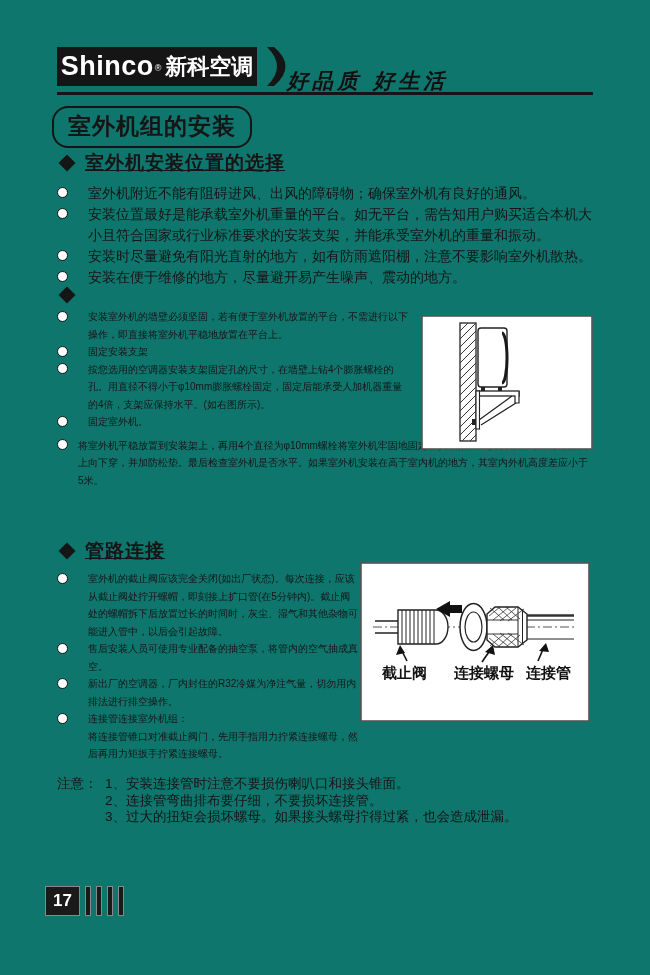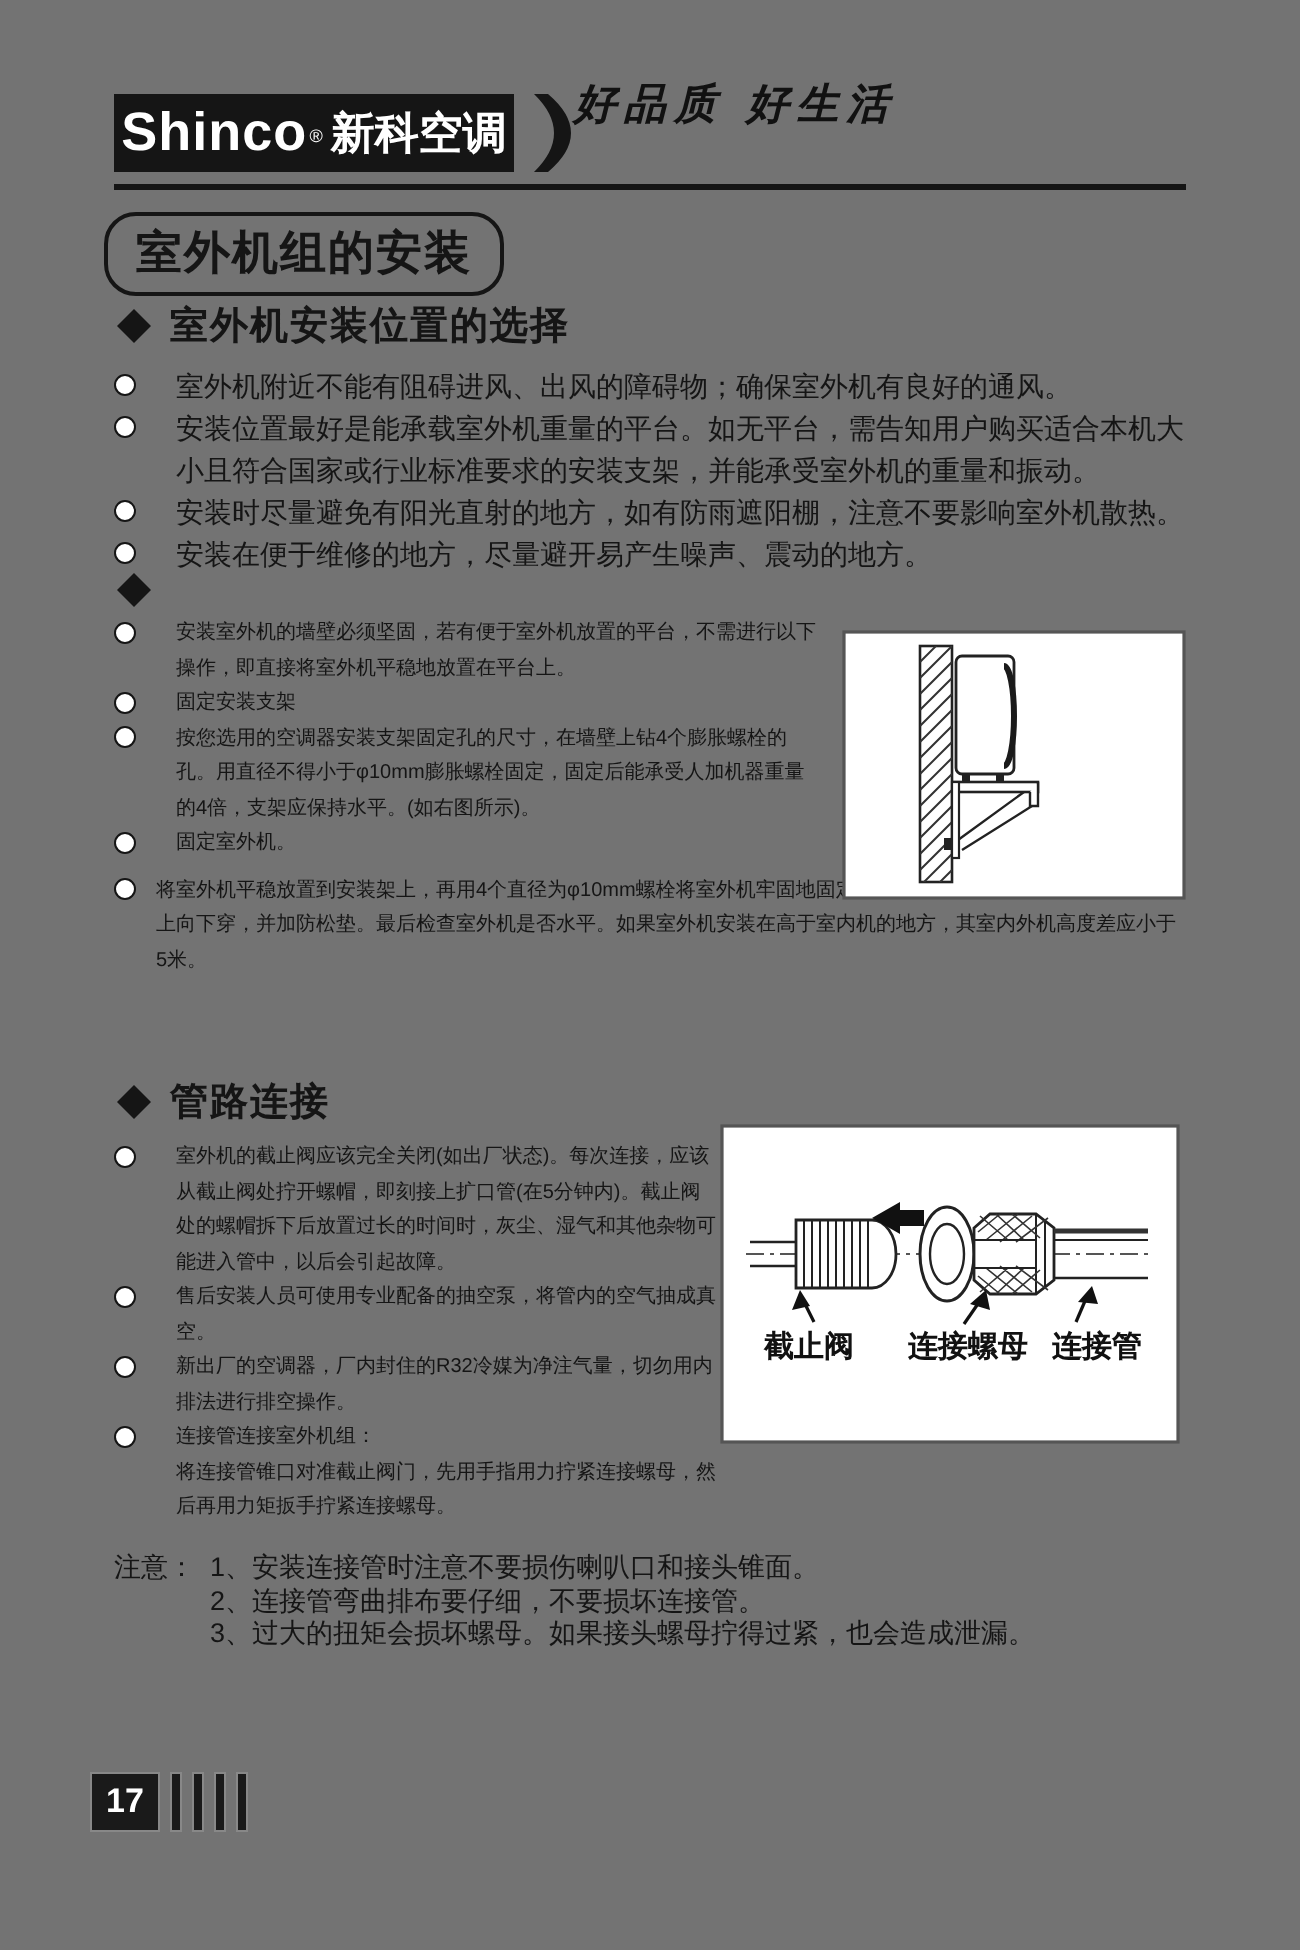--- a/index.html
+++ b/index.html
@@ -1,51 +1,51 @@
 <!DOCTYPE html>
 <html><head>
 <meta charset="utf-8">
 <style>
   * { margin:0; padding:0; box-sizing:border-box; }
   html,body { background:#ffffff; }
   .page {
     position:relative; width:650px; height:975px; margin:0 auto;
-    background:#737373; color:#151515; overflow:hidden;
+    background:#0f766e; color:#151515; overflow:hidden;
     font-family:"Liberation Sans","DejaVu Sans",sans-serif;
   }
 
   
   .brand-bar {
     position:absolute; left:57px; top:47px; width:200px; height:39px;
     background:#151515; color:#ffffff; display:flex; align-items:center;
     justify-content:center; white-space:nowrap;
   }
   .brand-en { font-size:27px; font-weight:bold; letter-spacing:0.5px; }
   .brand-reg { font-size:9px; vertical-align:top; line-height:10px; margin:2px 2px 0 1px; display:inline-block; }
   .brand-cn { font-size:22px; font-weight:bold; margin-left:2px; }
   .brand-tip { position:absolute; left:261px; top:47px; }
   .slogan {
-    position:absolute; left:287px; top:38px; font-family:"DejaVu Serif","Liberation Serif",serif;
+    position:absolute; left:287px; top:67px; font-family:"DejaVu Serif","Liberation Serif",serif;
     font-style:italic; font-weight:bold; font-size:21px; letter-spacing:4px; color:#111;
   }
   .header-rule { position:absolute; left:57px; top:92px; width:536px; height:3px; background:#151515; }
 
   
   .title-badge {
     position:absolute; left:52px; top:106px; padding:3px 14px 4px 14px;
     border:2.5px solid #151515; border-radius:16px; font-size:23px;
     font-weight:600; letter-spacing:1px;
   }
 
   
   .section { position:absolute; left:57px; width:536px; }
   .sec-1 { top:150px; }
   .sec-2 { top:289px; }
   .sec-3 { top:538px; }
-  .sec-head { display:flex; align-items:center; gap:12px; margin-left:4px; }
+  .sec-head { display:flex; align-items:center; gap:12px; margin-left:4px;text-decoration:underline; }
   .sec-title { font-size:19px; font-weight:600; letter-spacing:1px; }
   .diamond { width:12px; height:12px; background:#151515; transform:rotate(45deg); flex:none; }
 
   ul.items { list-style:none; margin-top:7px; }
   li.item { display:flex; gap:20px; align-items:flex-start; }
   .bullet {
     width:11px; height:11px; border:1.6px solid #151515; border-radius:50%;
     flex:none; background:#fff;
   }
   .sec-1 li.item { font-size:14px; line-height:21px; }

